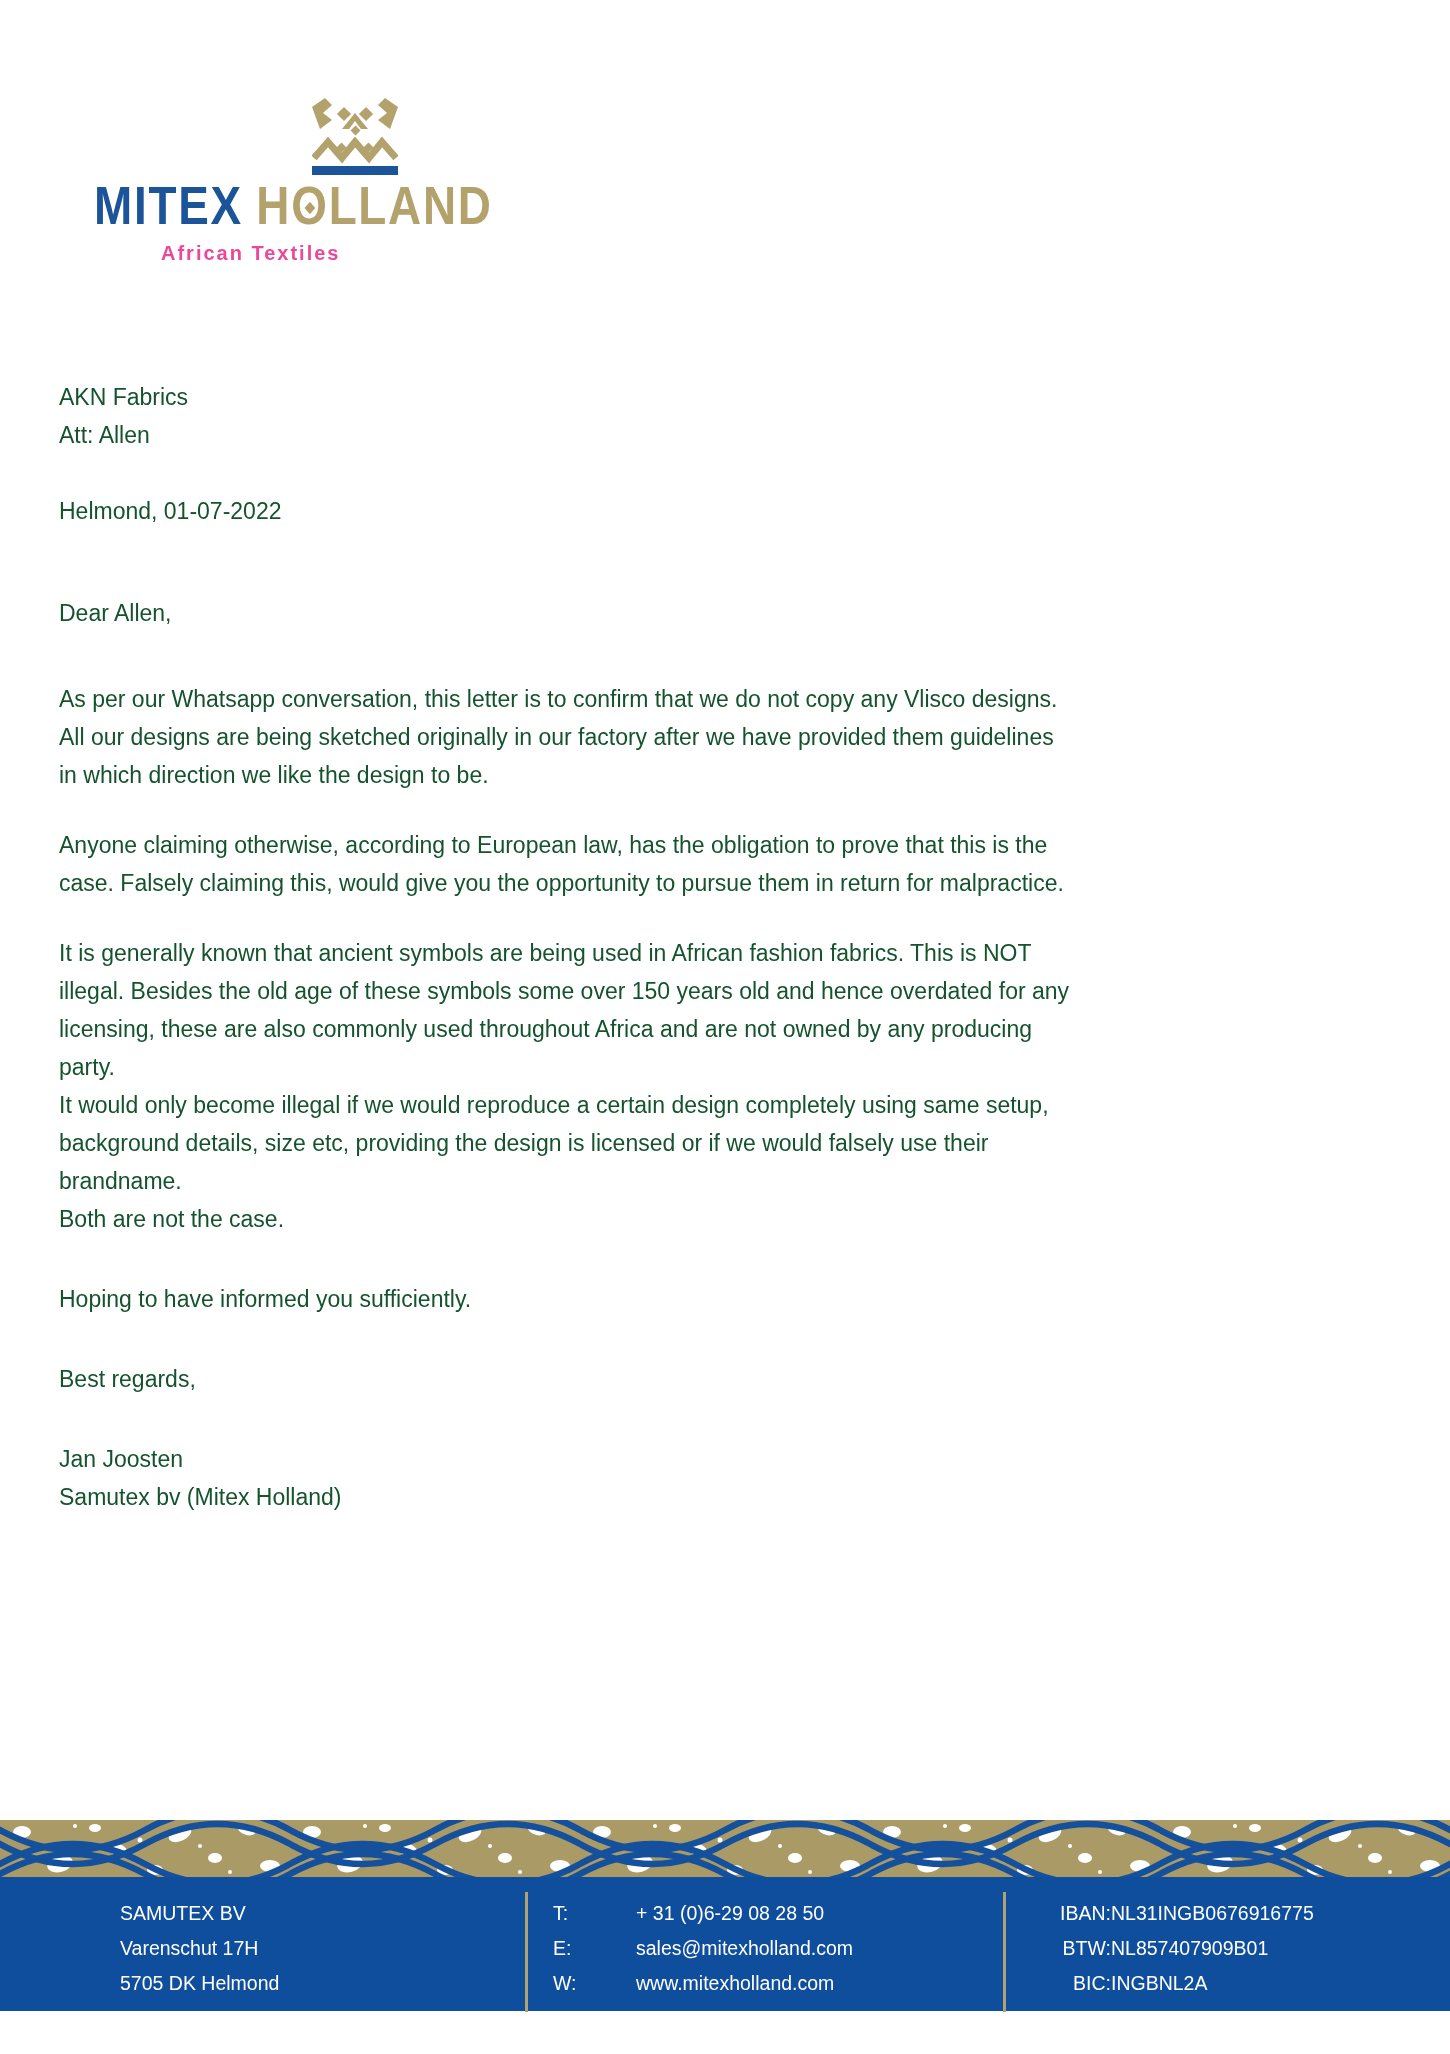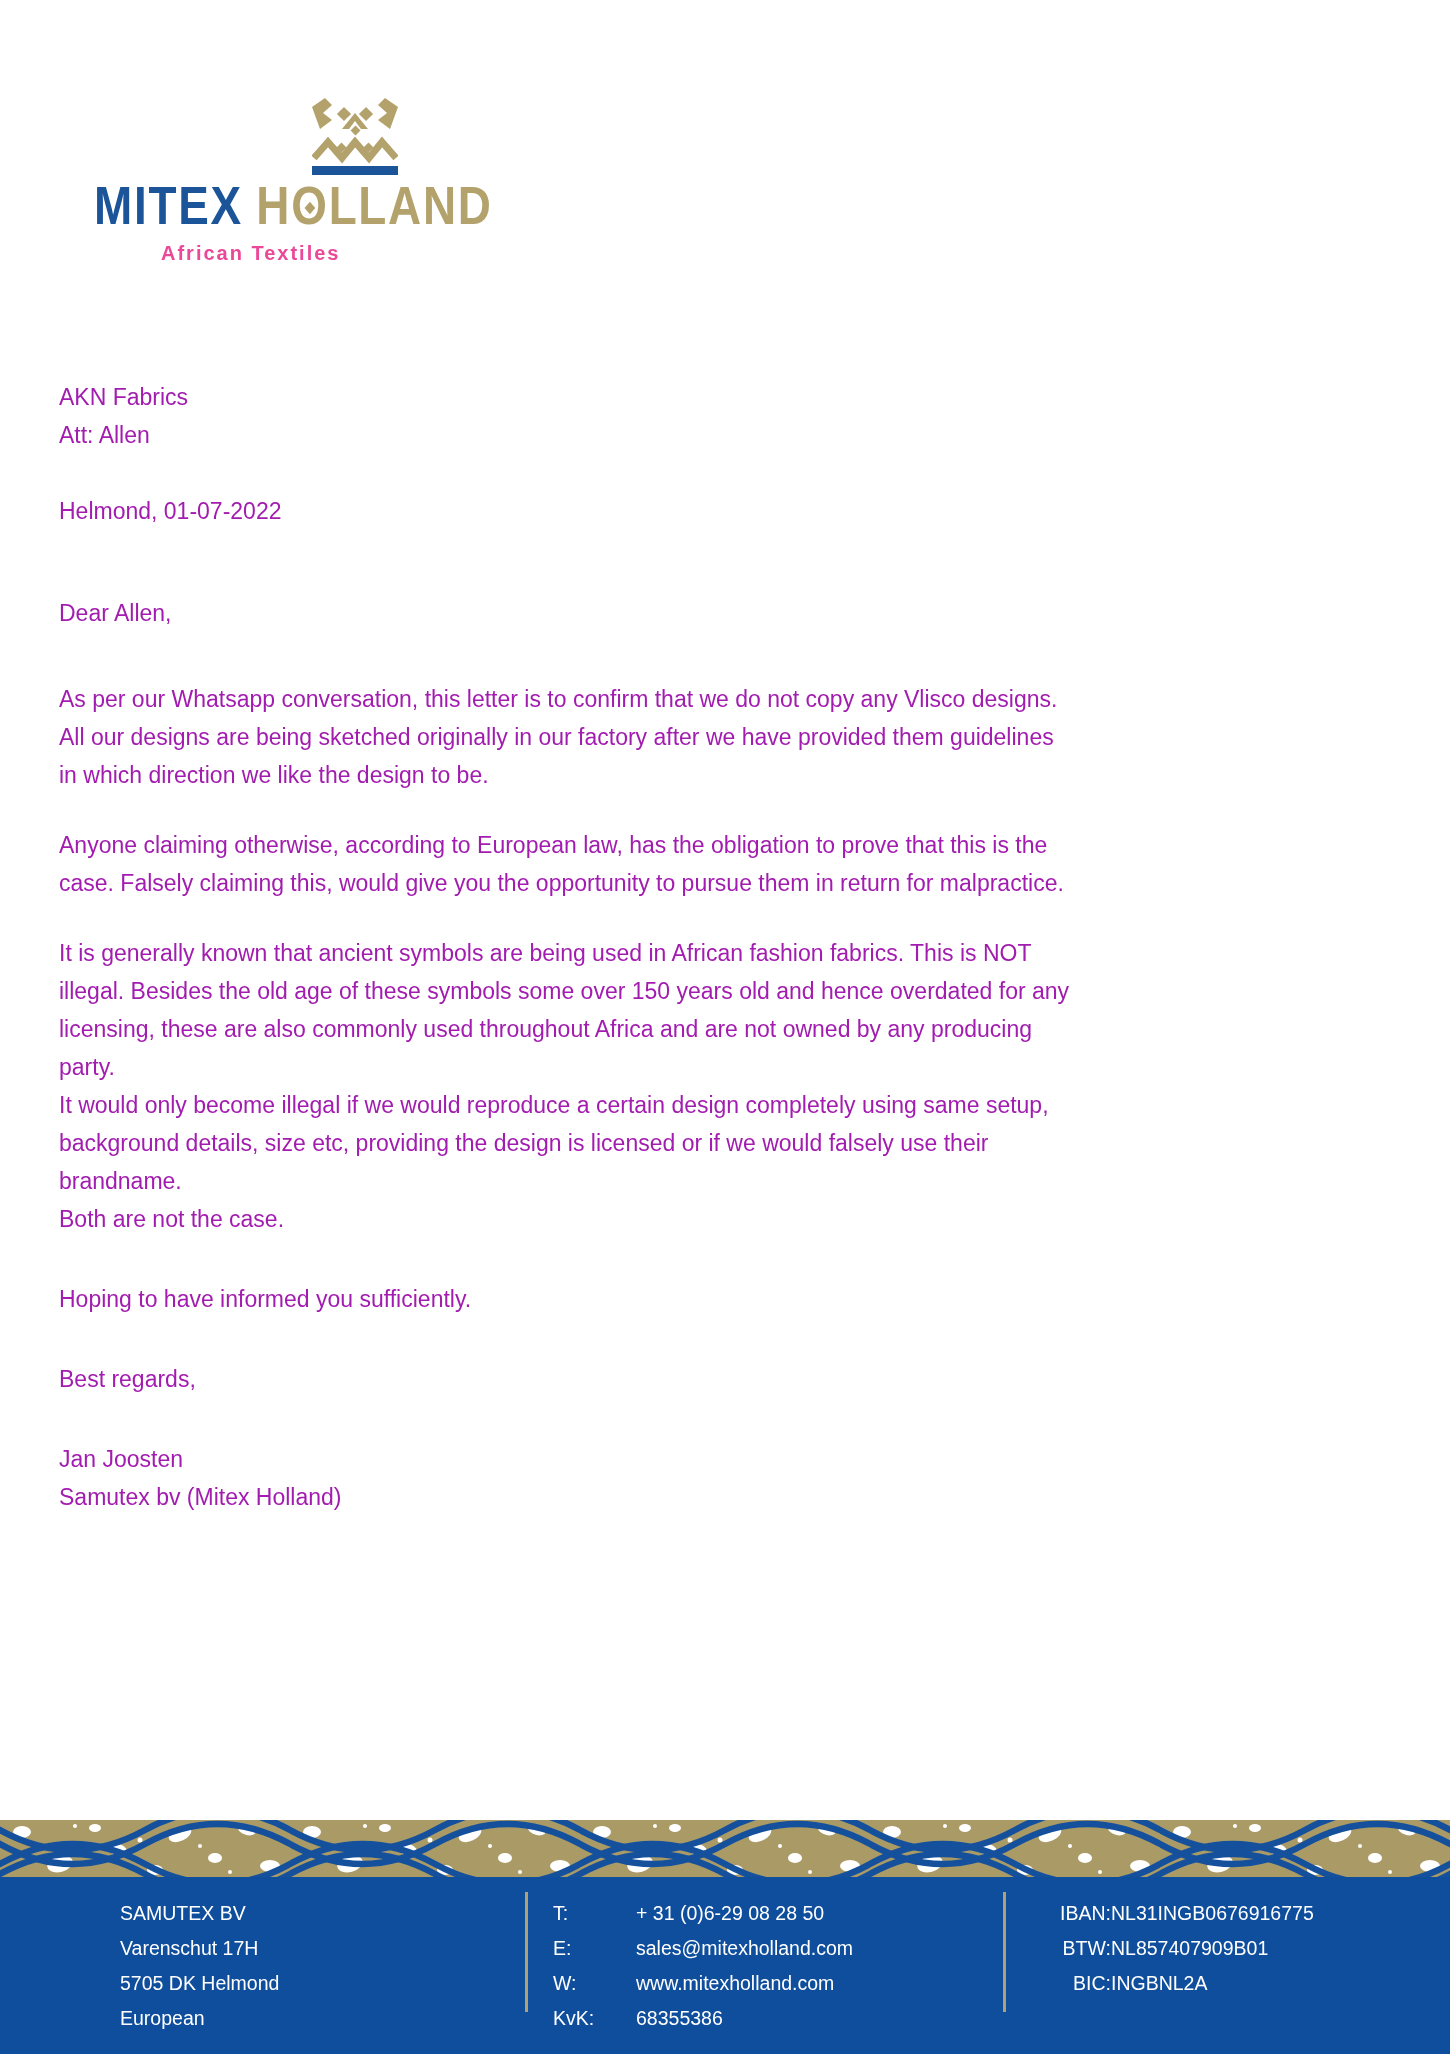--- a/index.html
+++ b/index.html
@@ -27,33 +27,33 @@
     background:#b3a26c;transform:translate(-50%,-50%) rotate(45deg);
   }
   .tagline{
     position:absolute;left:161px;top:242px;width:380px;text-align:left;
     font-size:20px;font-weight:bold;color:#ec4899;letter-spacing:2px;
   }
 
   
   .letter{
     position:absolute;left:59px;top:378px;width:1350px;
-    font-size:23px;line-height:38px;color:#a21caf;
+    font-size:23px;line-height:38px;color:#14532d;
   }
   .letter p{margin:0;white-space:pre-line;}
   .mb38{margin-bottom:38px !important;}
   .mb64{margin-bottom:64px !important;}
   .mb48{margin-bottom:48px !important;}
   .mb32{margin-bottom:32px !important;}
   .mb42{margin-bottom:42px !important;}
 
   
   .wave-band{position:absolute;left:0;top:1820px;width:1450px;height:57px;}
   .footer{
-    position:absolute;left:0;top:1877px;width:1450px;height:177px;
+    position:absolute;left:0;top:1877px;width:1450px;height:134px;
     background:#0f4e9c;color:#ffffff;
   }
   .f-col{position:absolute;top:19px;font-size:19.5px;line-height:35px;}
   .f-company{left:120px;}
   .f-contact{left:553px;}
   .f-bank{left:1037px;text-align:right;}
   .f-row{display:flex;}
   .f-label{display:inline-block;}
   .f-contact .f-label{width:83px;}
   .f-bank .f-label{width:74px;}

